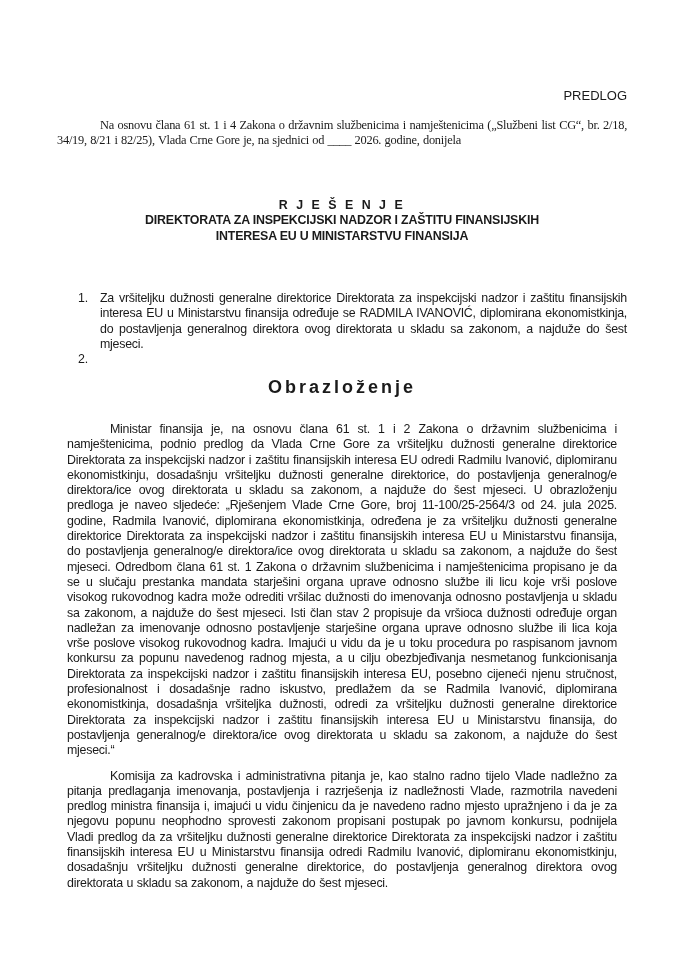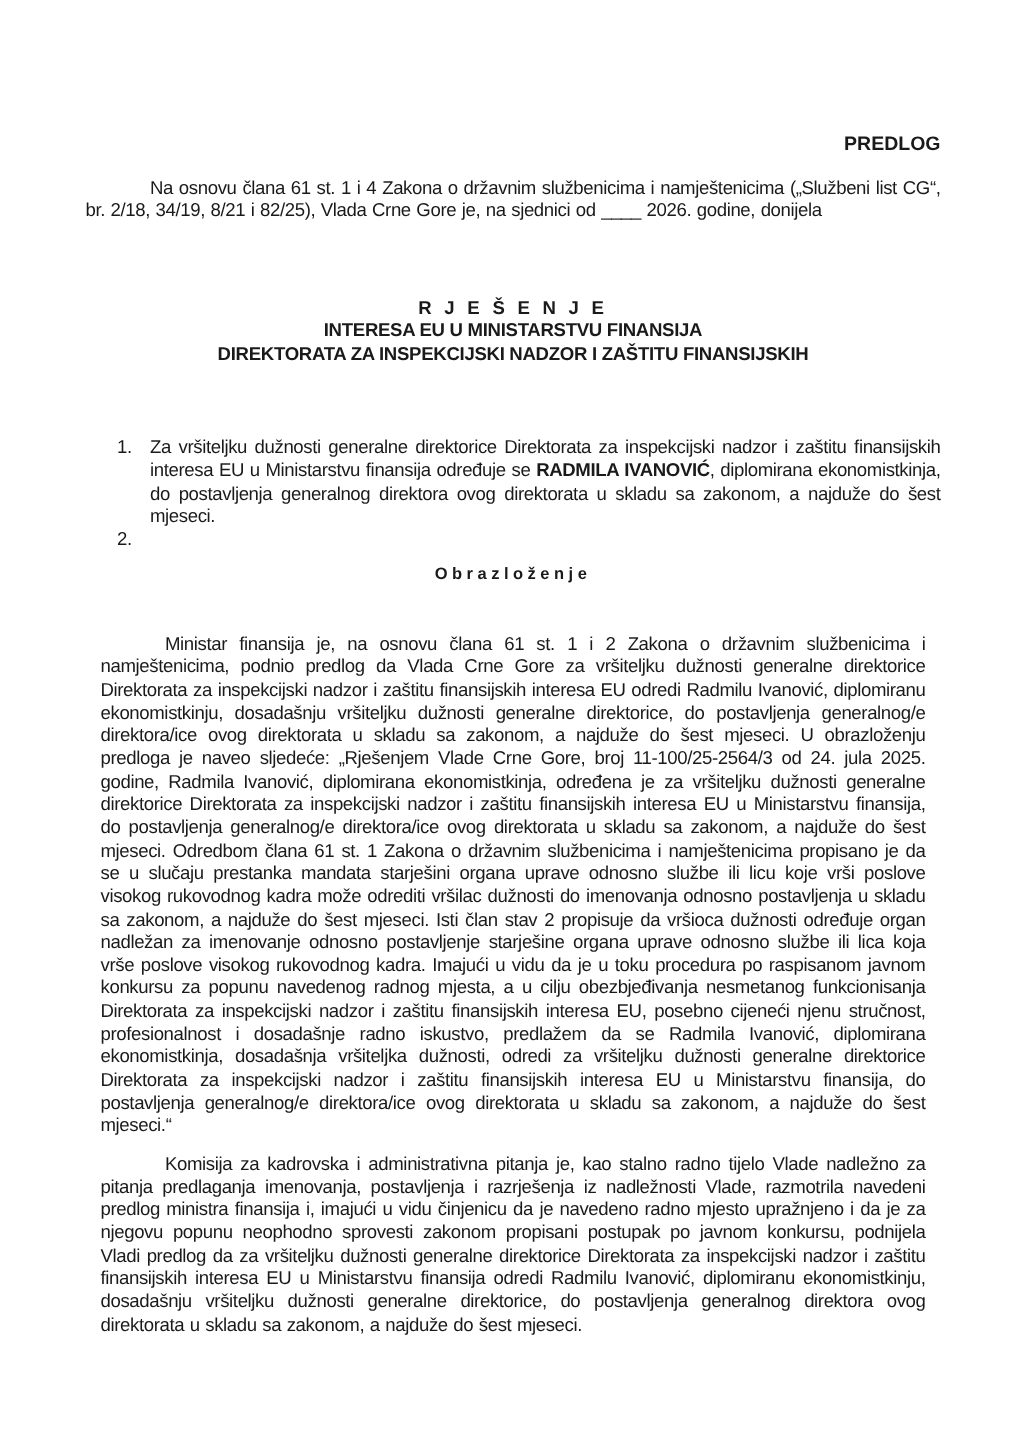--- a/index.html
+++ b/index.html
@@ -1,48 +1,48 @@
 <!DOCTYPE html>
 <html><head>
 <meta charset="utf-8">
 <style>
   html, body { margin: 0; padding: 0; background: #ffffff; }
   body { width: 679px; height: 960px; overflow: hidden; position: relative;
          font-family: "Liberation Sans", sans-serif; color: #1a1a1a; }
   .page { position: absolute; left: 57px; top: 0; width: 570px; }
-  .predlog { position: absolute; top: 88px; right: 0; font-weight: bold; font-size: 13px; letter-spacing: 0; }
-  .intro { position: absolute; top: 118px; left: 0; width: 570px; }
+  .predlog { position: absolute; top: 88px; right: 0; font-weight: normal; font-size: 13px; letter-spacing: 0; }
+  .intro { position: absolute; top: 118px; left: 0; width: 570px; font-family: Liberation Serif, serif; }
   .para { font-size: 12.4px; line-height: 15.3px; text-align: justify; margin: 0; letter-spacing: -0.25px; word-spacing: 0.5px; }
   .indent { text-indent: 43px; }
   .title-block { position: absolute; top: 198px; left: 0; width: 570px; text-align: center; font-weight: bold; font-size: 12.4px; line-height: 15.3px; letter-spacing: -0.2px; }
   .title-block div { margin: 0; }
   .resenje { letter-spacing: 2.5px; }
   .list { position: absolute; top: 291px; left: 0; width: 570px; margin: 0; padding: 0; list-style: none; }
   .list li { position: relative; padding-left: 43px; font-size: 12.4px; line-height: 15.3px; text-align: justify; letter-spacing: -0.25px; }
   .list li .num { position: absolute; left: 21px; top: 0; }
-  .obraz { position: absolute; top: 377px; left: 0; width: 570px; text-align: center; font-weight: bold; font-size: 11px; letter-spacing: 3px; }
+  .obraz { position: absolute; top: 377px; left: 0; width: 570px; text-align: center; font-weight: bold; font-size: 18px; letter-spacing: 3px; }
   .body-text { position: absolute; top: 412px; left: 0; width: 570px; }
   .body-text .para { margin: 10px; }
-  b { font-weight: bold; }
+  b { font-weight: normal; }
 </style>
 </head>
 <body>
 
 <div class="page">
 
   <div class="predlog">PREDLOG</div>
 
   <div class="intro">
     <p class="para indent">Na osnovu člana 61 st. 1 i 4 Zakona o državnim službenicima i namještenicima („Službeni list CG“, br. 2/18, 34/19, 8/21 i 82/25), Vlada Crne Gore je, na sjednici od ____ 2026. godine, donijela</p>
   </div>
 
   <div class="title-block">
     <div class="resenje">R J E Š E N J E</div>
+    <div>DIREKTORATA ZA INSPEKCIJSKI NADZOR I ZAŠTITU FINANSIJSKIH</div>
     <div>INTERESA EU U MINISTARSTVU FINANSIJA</div>
-    <div>DIREKTORATA ZA INSPEKCIJSKI NADZOR I ZAŠTITU FINANSIJSKIH</div>
   </div>
 
   <ol class="list">
     <li>
       <span class="num">1.</span><span>Za vršiteljku dužnosti generalne direktorice Direktorata za inspekcijski nadzor i zaštitu finansijskih interesa EU u Ministarstvu finansija određuje se </span><b>RADMILA IVANOVIĆ</b><span>, diplomirana ekonomistkinja, do postavljenja generalnog direktora ovog direktorata u skladu sa zakonom, a najduže do šest mjeseci.</span>
     </li>
     <li>
       <span class="num">2.</span>
     </li>
   </ol>

